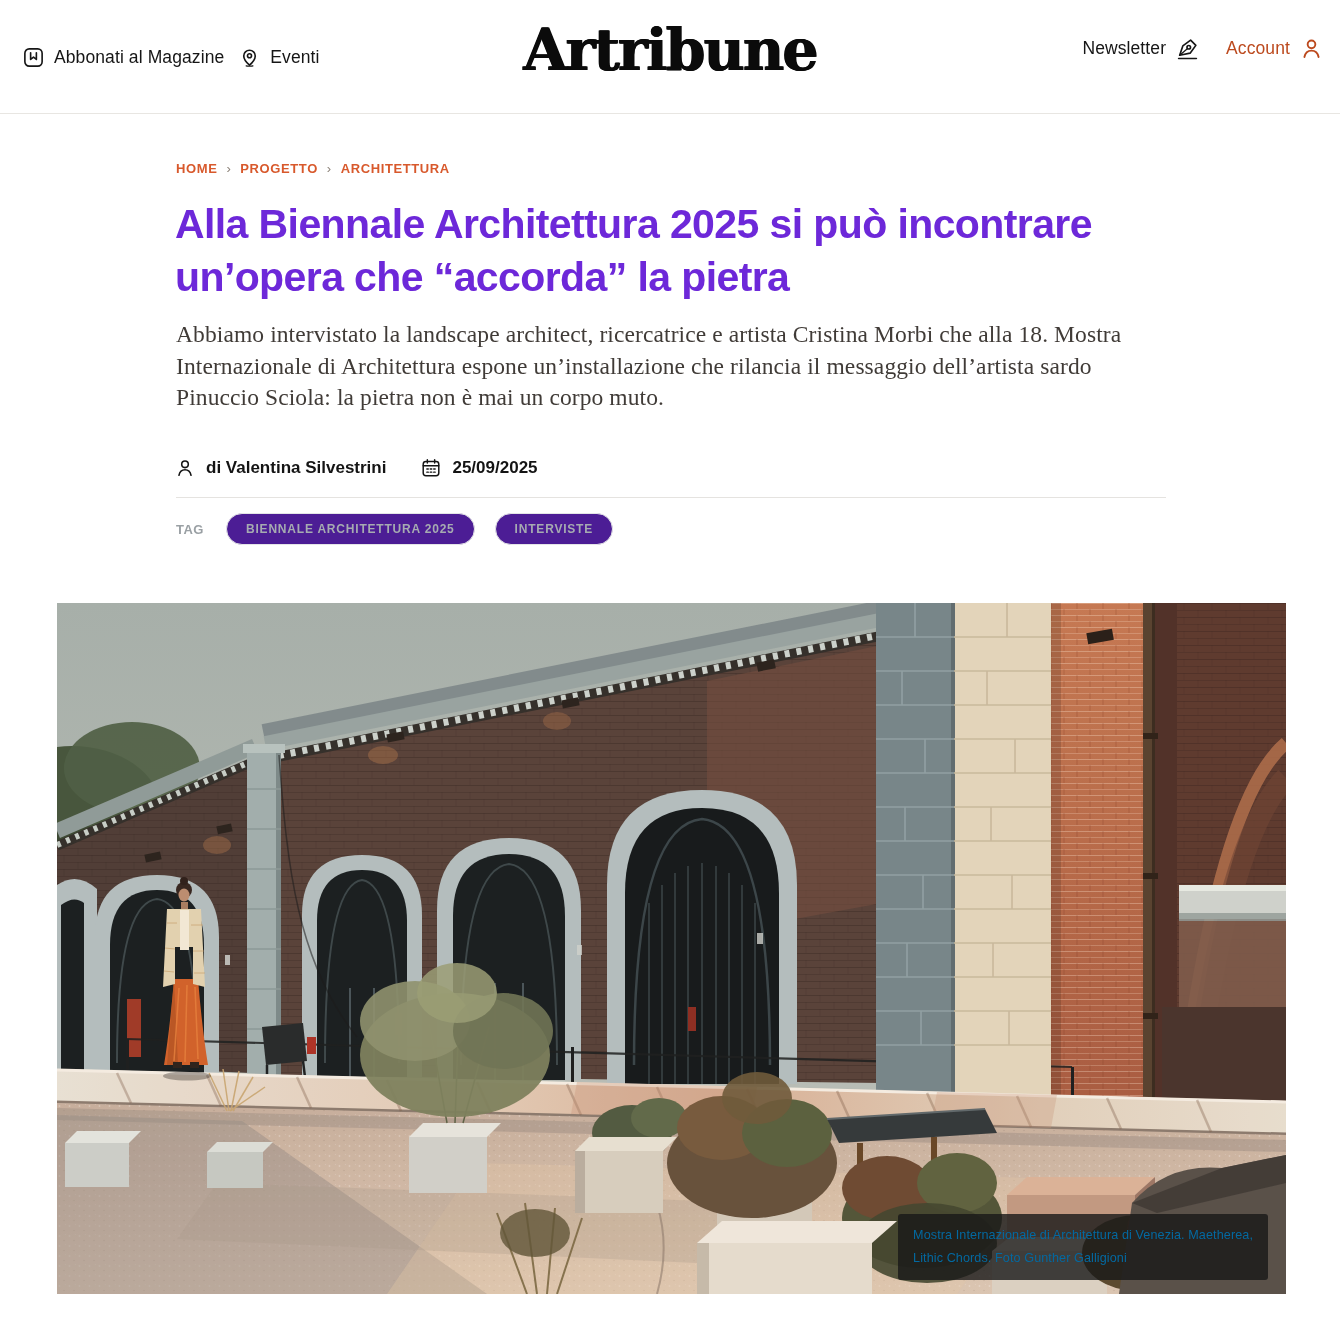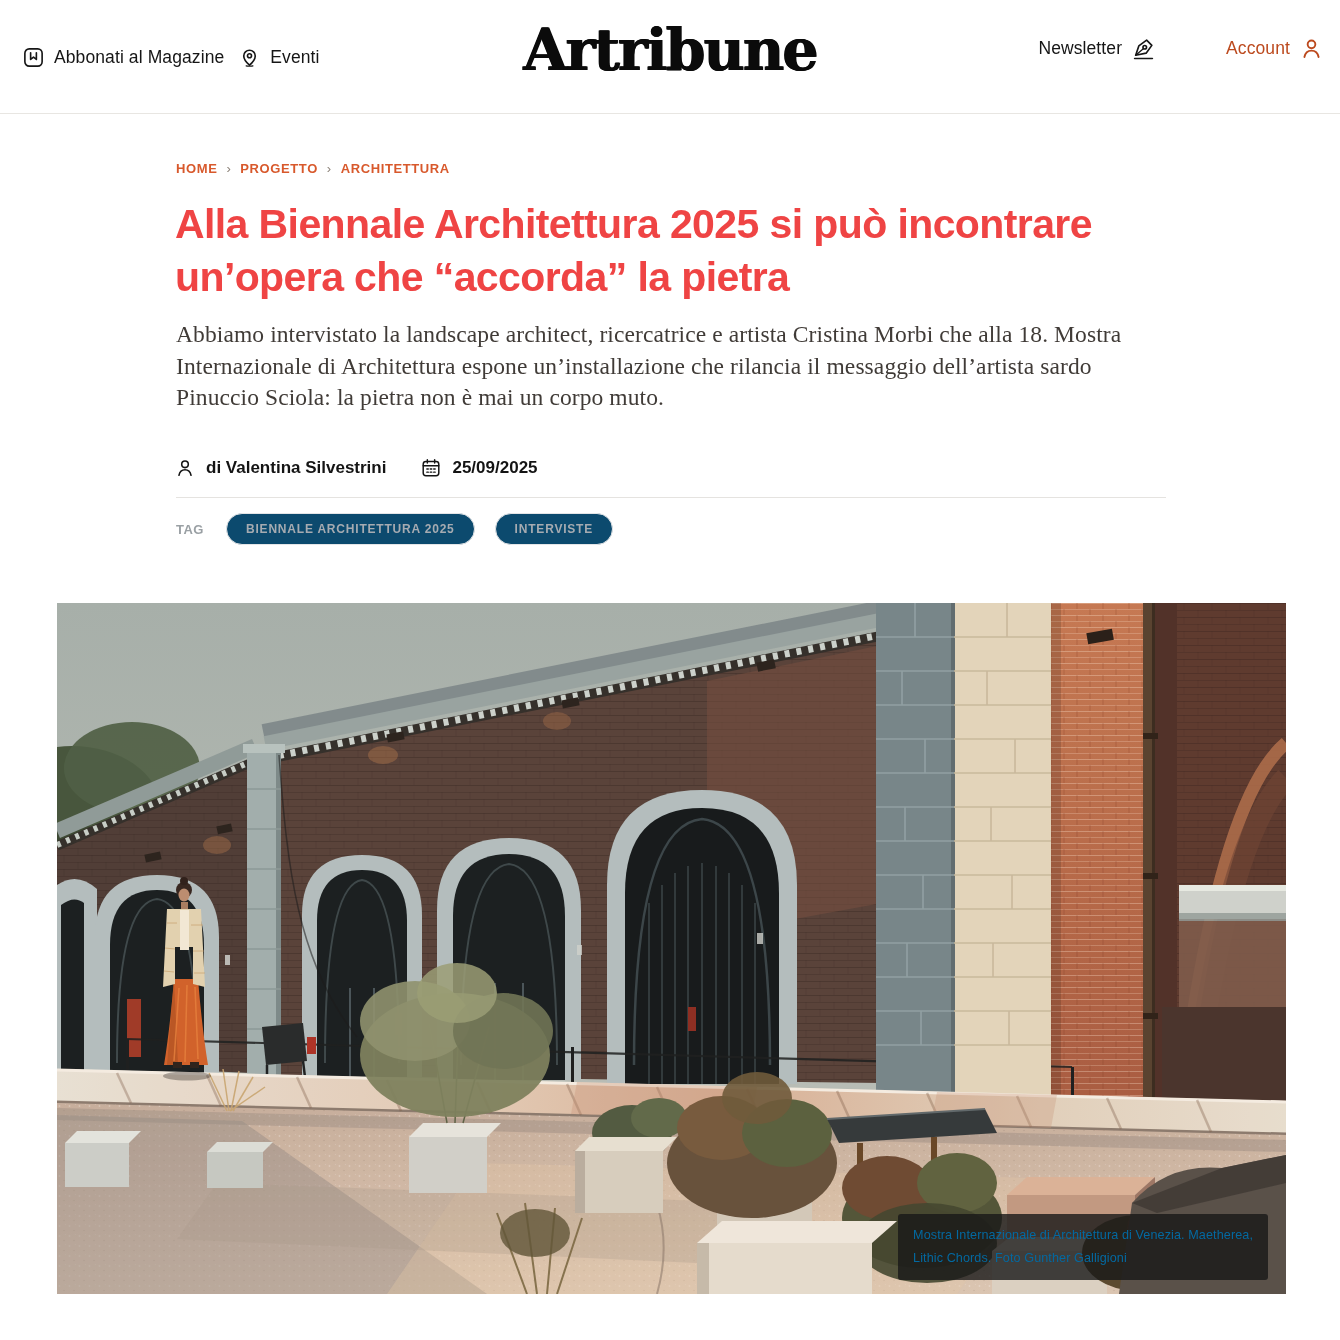--- a/index.html
+++ b/index.html
@@ -8,51 +8,51 @@
   #page { position:relative; width:1340px; height:1340px; background:#fff; overflow:hidden; }
 
   
   .site-header { position:absolute; top:0; left:0; width:1340px; height:114px;
     border-bottom:1px solid #e8e6e2; background:#fff; }
   .hdr-left { position:absolute; left:22px; top:0; height:114px; display:flex; align-items:center; gap:14px; }
   .hdr-right { position:absolute; right:16px; top:0; height:96px; display:flex; align-items:center; gap:26px; }
   .hdr-item { display:flex; align-items:center; gap:9px; font-size:17.5px; letter-spacing:.1px;
     color:#161616; cursor:pointer; white-space:nowrap; }
   .hdr-item svg { display:block; }
-  .hdr-item.accent { color:#bc4a1e;margin-left:44px; }
+  .hdr-item.accent { color:#bc4a1e; }
   .logo { position:absolute; left:50%; top:16px; transform:translateX(-50%);
     font-family:"DejaVu Serif", serif; font-weight:700; font-size:57px; letter-spacing:-2px;
     color:#0b0b0b; line-height:1.2; cursor:pointer;
     text-shadow:0.6px 0 0 #0b0b0b, -0.6px 0 0 #0b0b0b; }
 
   
   .breadcrumb { position:absolute; left:176px; top:161px; display:flex; align-items:center; gap:9px;
     font-size:13px; font-weight:700; letter-spacing:.6px; color:#d8592c;justify-content:space-between; }
   .breadcrumb .crumb { cursor:pointer; }
   .breadcrumb .sep { color:#8d8379; font-weight:400; font-size:13px; }
 
   .article-title { position:absolute; left:175px; top:198px; width:975px;
-    font-size:41px; line-height:53px; font-weight:700; letter-spacing:-.6px; color:#ef4444; }
+    font-size:41px; line-height:53px; font-weight:700; letter-spacing:-.6px; color:#6d28d9; }
 
   .standfirst { position:absolute; left:176px; top:319px; width:1000px;
     font-family:"Liberation Serif", serif; font-size:23.5px; line-height:31.5px;
     color:#403b37; letter-spacing:.1px; }
 
   .meta-row { position:absolute; left:174px; top:457px; display:flex; align-items:center; gap:10px;
     font-size:17px; font-weight:700; color:#141414; }
   .meta-row .gap { width:14px; }
   .meta-row svg { display:block; }
 
   .divider { position:absolute; left:176px; top:497px; width:990px; height:1px; background:#e5e3e0; }
 
   .tag-row { position:absolute; left:176px; top:513px; display:flex; align-items:center; gap:20px; }
   .tag-label { font-size:13px; font-weight:700; letter-spacing:.5px; color:#9aa0a4; margin-right:2px; }
   .tag-pill { border:1.5px solid #e4e5e7; border-radius:17px; padding:8px 19px;
     font-size:12px; font-weight:700; letter-spacing:.8px; color:#a6abb1; white-space:nowrap;
-    background:#0c4a6e; cursor:pointer; }
+    background:#4c1d95; cursor:pointer; }
 
   
   .article-figure { position:absolute; left:57px; top:603px; width:1229px; height:691px; }
   .article-figure svg.photo { display:block; width:1229px; height:691px; }
   .photo-caption { position:absolute; right:18px; bottom:14px; background:rgba(24,24,24,.8);
     border-radius:3px; padding:10px 15px; color:#0369a1; font-size:12.6px; line-height:23px;
     letter-spacing:.1px; }
   .photo-caption .cap-line { display:block; white-space:nowrap; }
 </style>
 </head>

